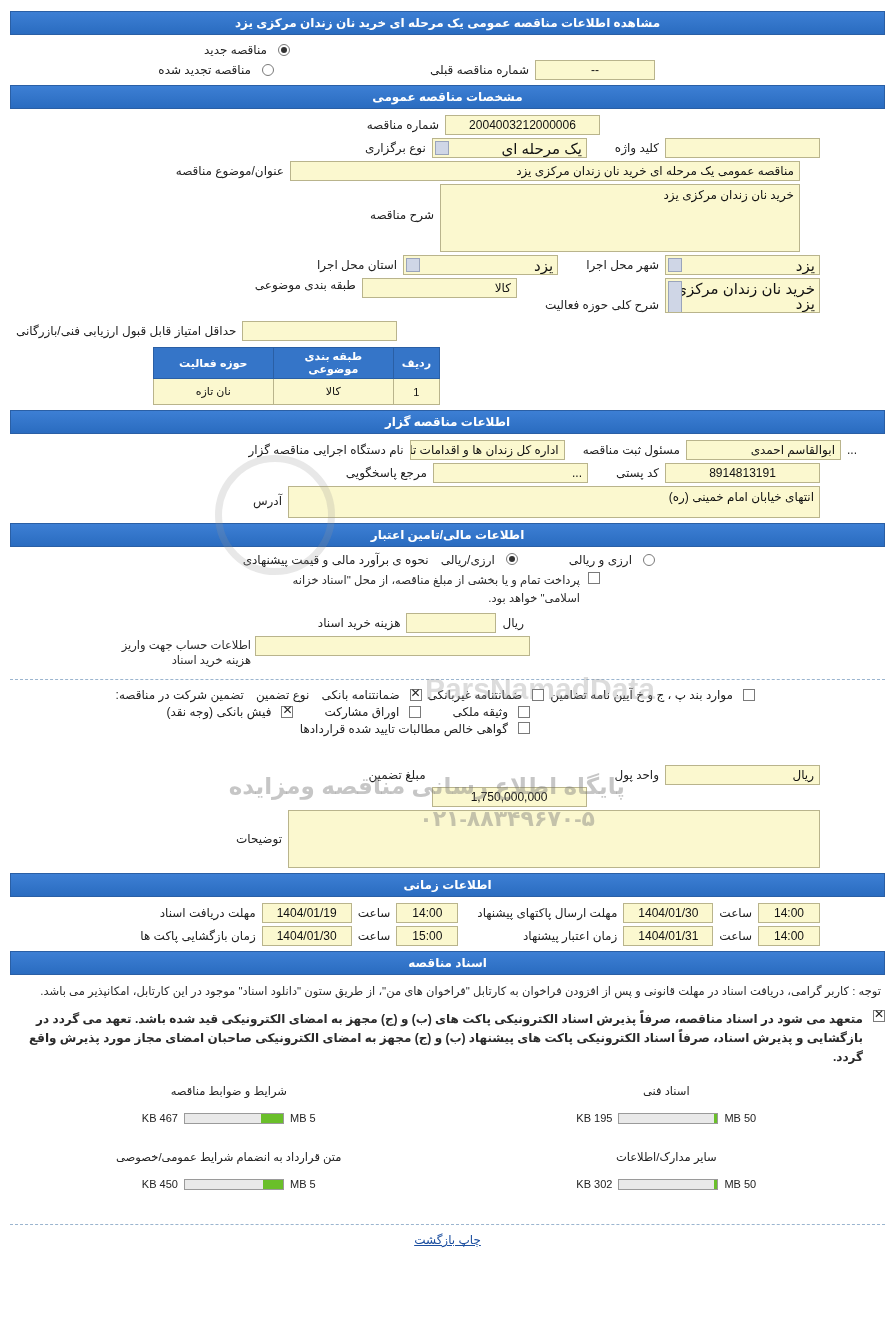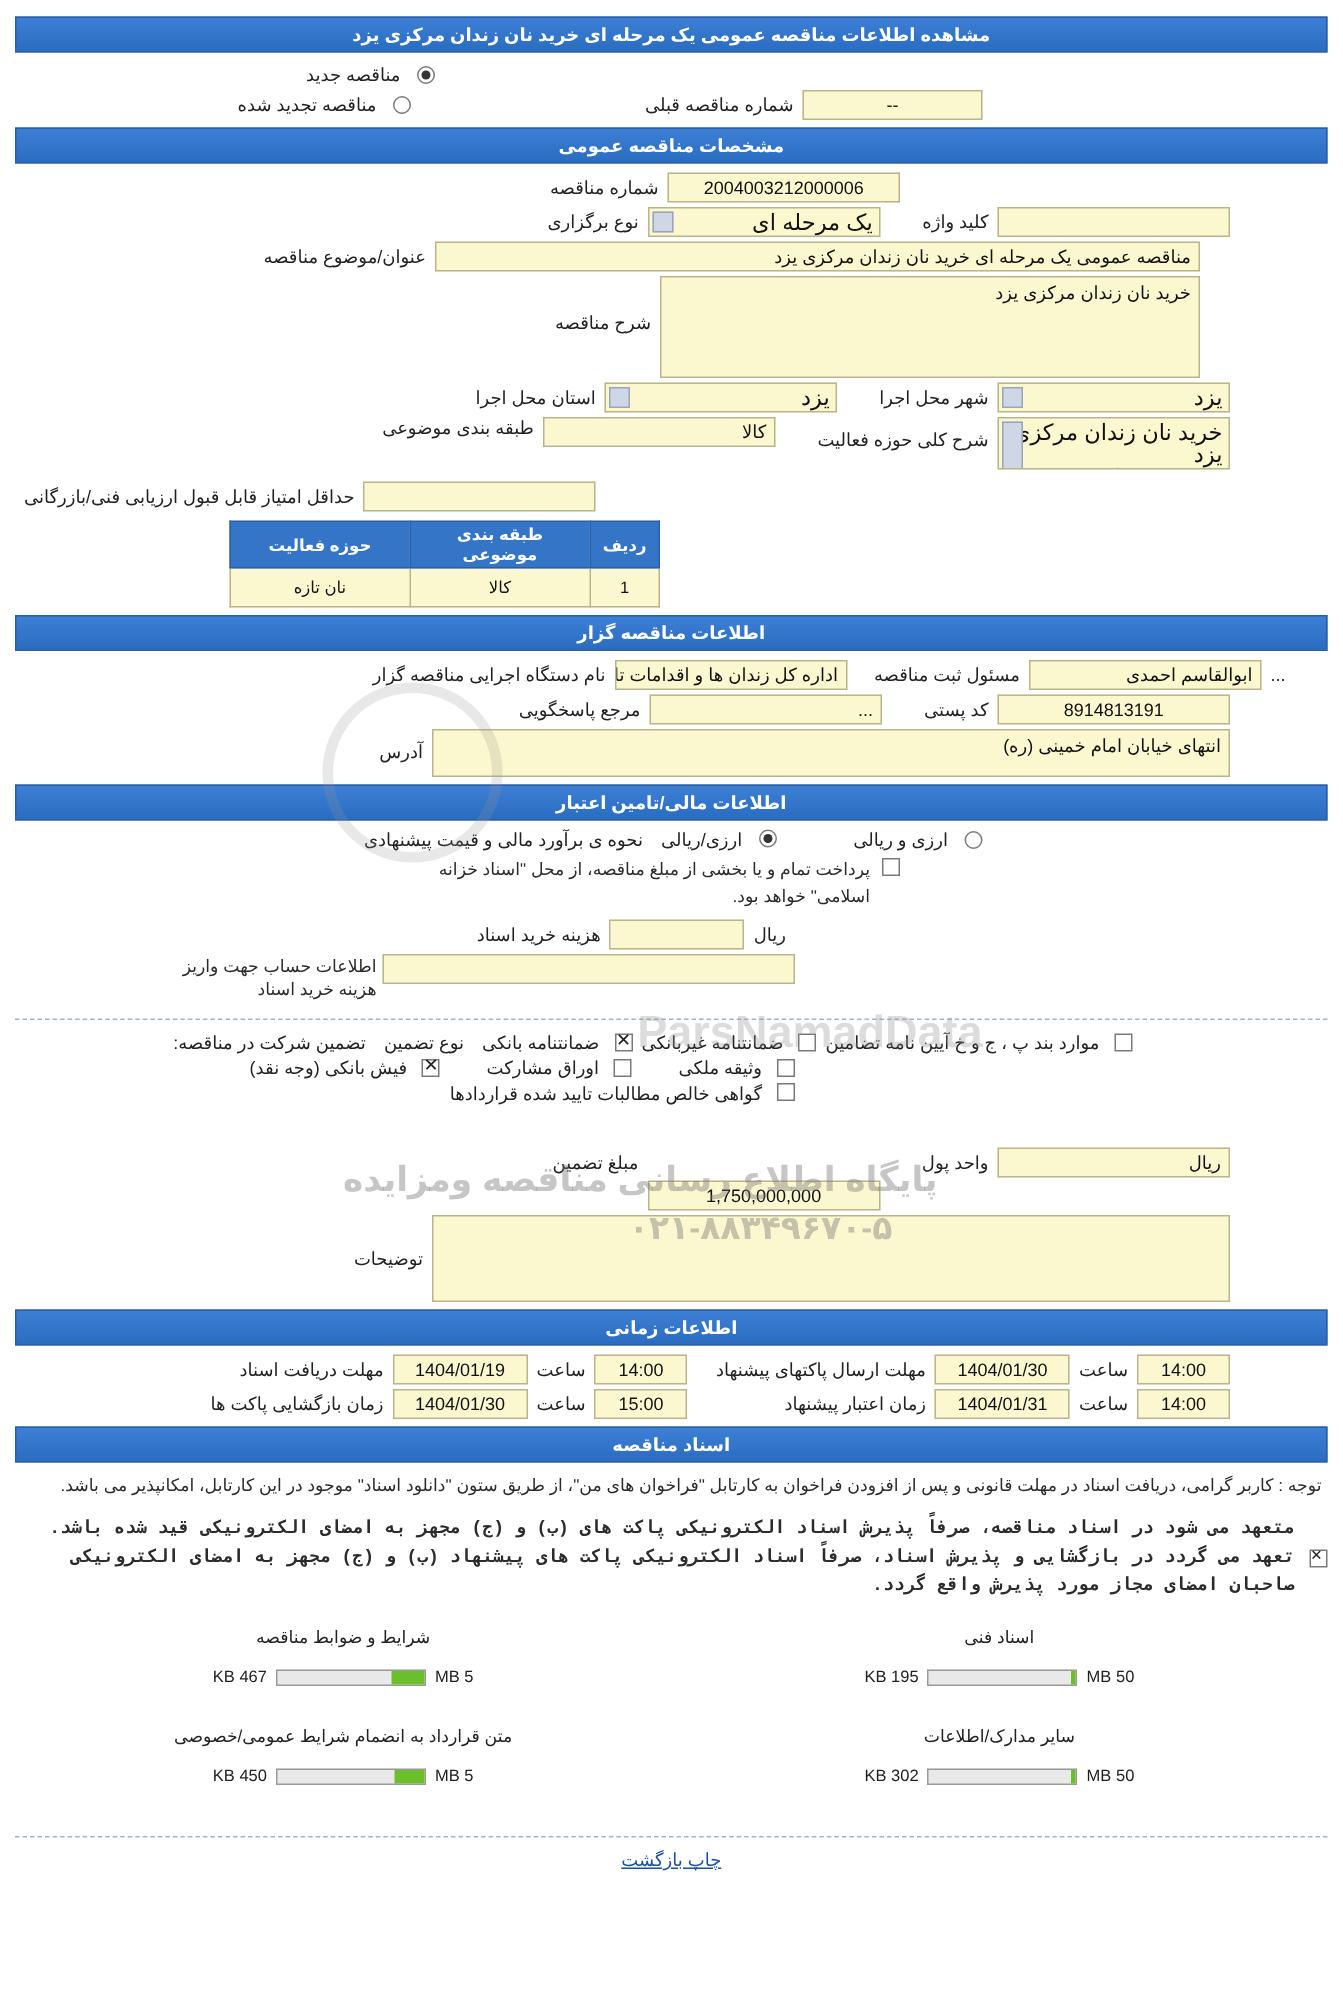--- a/index.html
+++ b/index.html
@@ -271,21 +271,21 @@
     <div class="lbl" style="width:130px;text-align:right;">استان محل اجرا</div>
   </div>
 
   <div class="row" style="justify-content:flex-start; align-items:flex-start;">
     <div style="width:65px;"></div>
     <div class="sel" style="width:155px;height:35px;line-height:15px;white-space:normal;padding-top:2px;">
       <span class="arrow" style="height:32px;"></span>
       <span style="white-space:pre-line;display:block;">خرید نان زندان مرکزی یزد
 (با توجه به این که</span>
     </div>
-    <div class="lbl" style="margin-top:8px;">شرح کلی حوزه فعالیت</div>
+    <div class="lbl" style="margin-top:20px;">شرح کلی حوزه فعالیت</div>
     <div style="width:22px;"></div>
     <div class="fld" style="width:155px;">کالا</div>
     <div class="lbl" style="width:130px;text-align:right;">طبقه بندی موضوعی</div>
   </div>
 
   <div class="row" style="justify-content:flex-end;margin-top:8px;">
     <div style="width:285px;"></div>
     <div class="fld" style="width:155px;"></div>
     <div class="lbl" style="text-align:right;">حداقل امتیاز قابل قبول ارزیابی فنی/بازرگانی</div>
   </div>
@@ -456,21 +456,21 @@
     <div class="fld center" style="width:62px;">15:00</div>
     <div class="lbl">ساعت</div>
     <div class="fld center" style="width:90px;">1404/01/30</div>
     <div class="lbl" style="width:130px;text-align:right;">زمان بازگشایی پاکت ها</div>
   </div>
 
   <div class="bar section">اسناد مناقصه</div>
 
   <div class="note">توجه : کاربر گرامی، دریافت اسناد در مهلت قانونی و پس از افزودن فراخوان به کارتابل "فراخوان های من"، از طریق ستون "دانلود اسناد" موجود در این کارتابل، امکانپذیر می باشد.</div>
 
-  <div class="row" style="align-items:center;margin-top:6px;font-family:Liberation Mono, monospace;">
+  <div class="row" style="align-items:flex-start;margin-top:6px;">
     <span class="chk on" style="margin-top:2px;margin-left:6px;"></span>
     <div class="note bold" style="flex:1;">متعهد می شود در اسناد مناقصه، صرفاً پذیرش اسناد الکترونیکی پاکت های (ب) و (ج) مجهز به امضای الکترونیکی قید شده باشد. تعهد می گردد در بازگشایی و پذیرش اسناد، صرفاً اسناد الکترونیکی پاکت های پیشنهاد (ب) و (ج) مجهز به امضای الکترونیکی صاحبان امضای مجاز مورد پذیرش واقع گردد.</div>
   </div>
 
   <div style="display:flex;flex-direction:row;margin-top:16px;">
     <div style="flex:1;">
       <div class="doc-title">اسناد فنی</div>
       <div class="doc-line" style="margin-top:14px;">
         <span>50 MB</span>
         <span class="progress">

